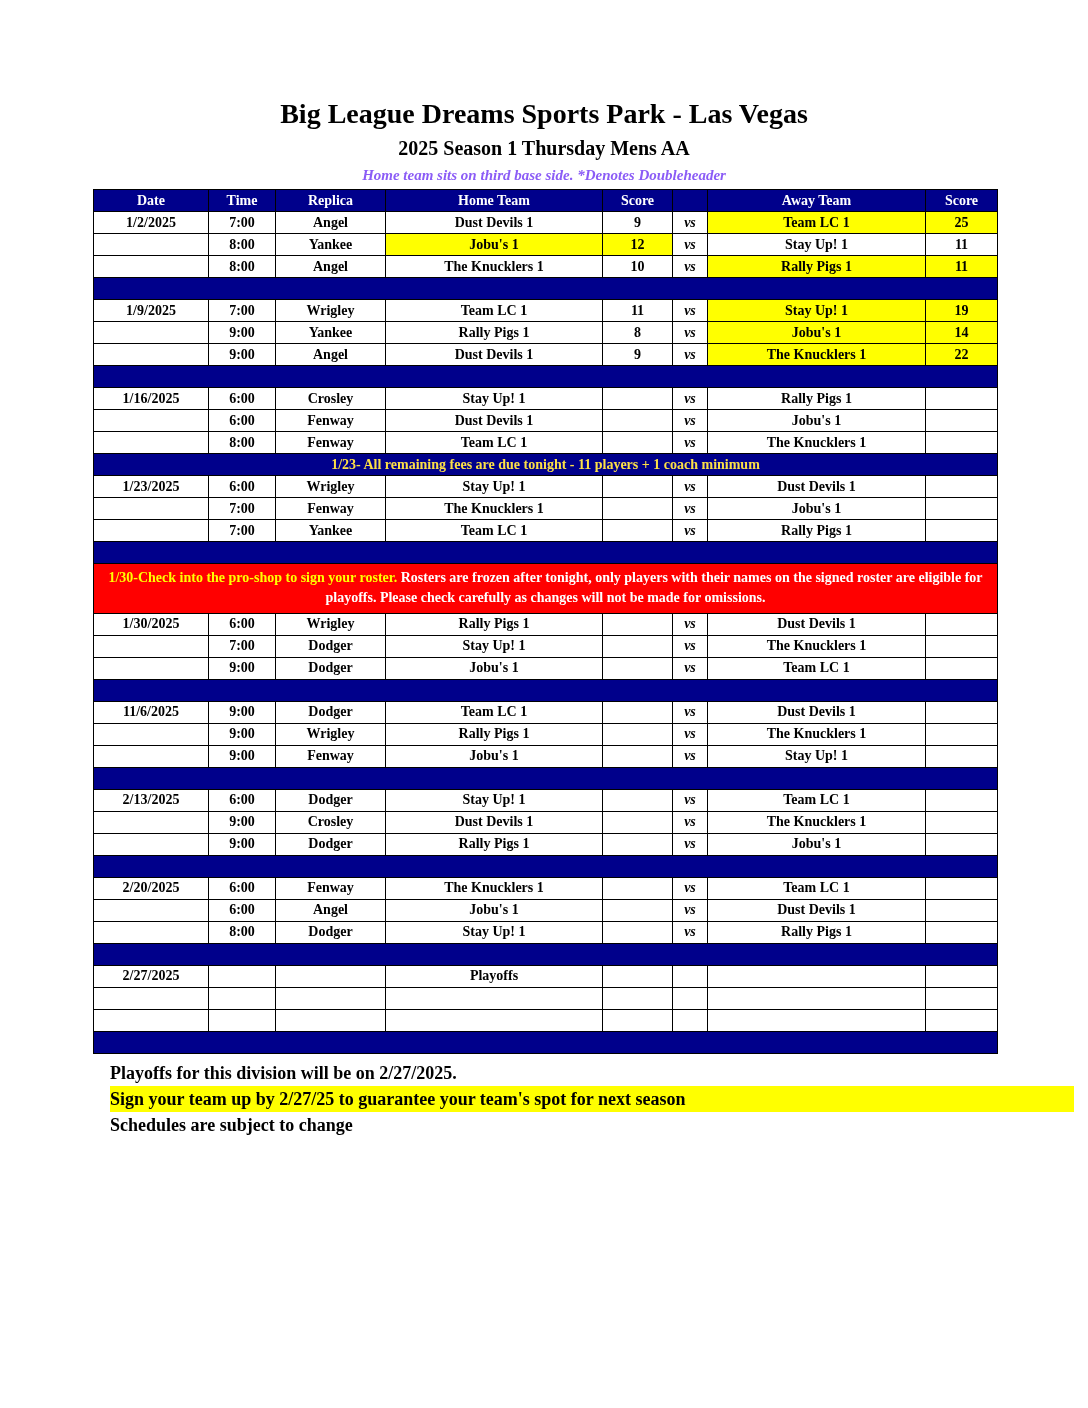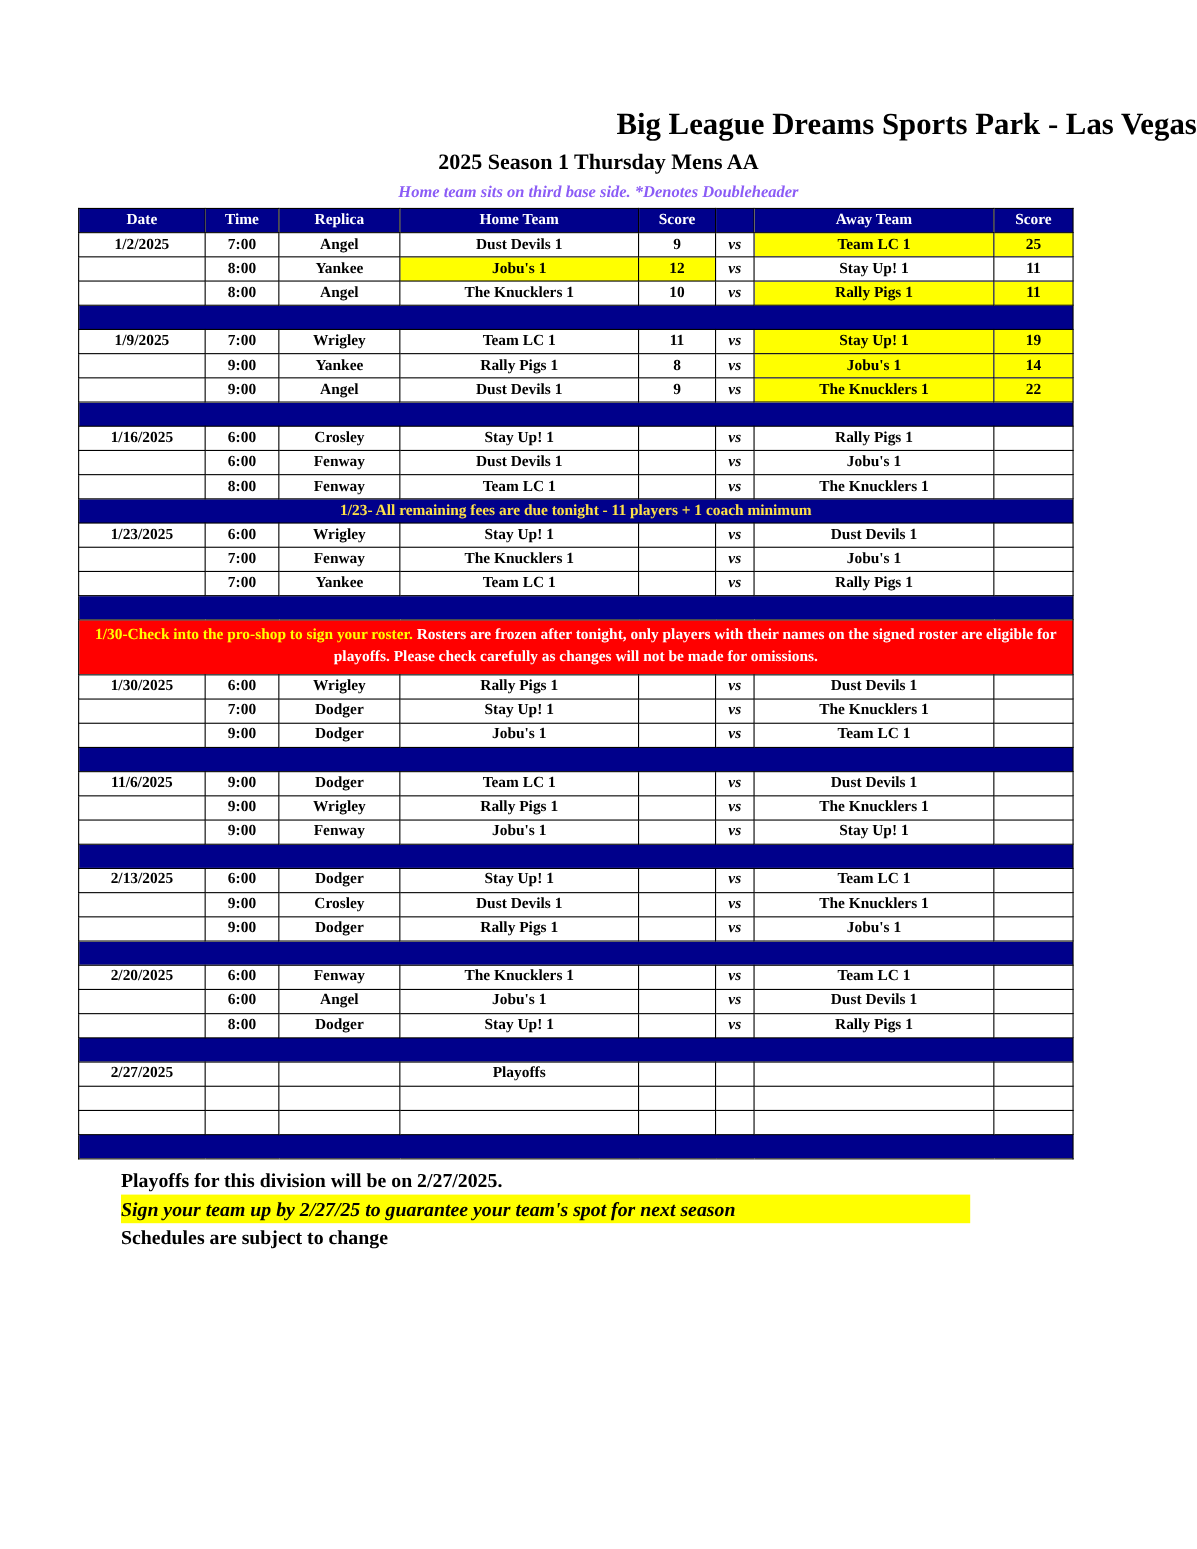--- a/index.html
+++ b/index.html
@@ -11,42 +11,42 @@
     font-family: "Liberation Serif", serif;
   }
   body { min-height: 1408px; }
   .page {
     width: 1088px;
     min-height: 1408px;
     padding-top: 98px;
   }
   .doc-title {
     margin: 0;
-    text-align: right;
+    text-align: center;
     font-size: 28px;
     font-weight: bold;
     color: #000;
   }
   .doc-subtitle {
     margin: 7px 0 0 0;
     text-align: center;
     font-size: 20px;
     font-weight: bold;
     color: #000;
   }
   .doc-note {
     margin: 7px 0 5px 0;
     text-align: center;
     font-size: 15px;
     font-weight: bold;
     font-style: italic;
     color: #8b5cf6;
   }
   table.schedule {
-    margin-left: 71px;
+    margin-left: 93px;
     width: 904px;
     border-collapse: collapse;
     table-layout: fixed;
   }
   table.schedule th,
   table.schedule td {
     border: 1px solid #000;
     height: 22px;
     padding: 0 2px;
     font-size: 14px;
@@ -93,22 +93,21 @@
   }
   .footer-line {
     font-size: 18px;
     font-weight: bold;
     color: #000;
     line-height: 26px;
     margin: 0;
   }
   .footer-line.signup {
     background: var(--yellow, #FFFF00);
-    width: 772px;
-    font-style: italic;
+    width: 964px;
   }
 </style>
 </head>
 <body>
 
 <div class="page">
 
   <h1 class="doc-title">Big League Dreams Sports Park - Las Vegas</h1>
   <h2 class="doc-subtitle">2025 Season 1 Thursday Mens AA</h2>
   <div class="doc-note">Home team sits on third base side.  *Denotes Doubleheader</div>

